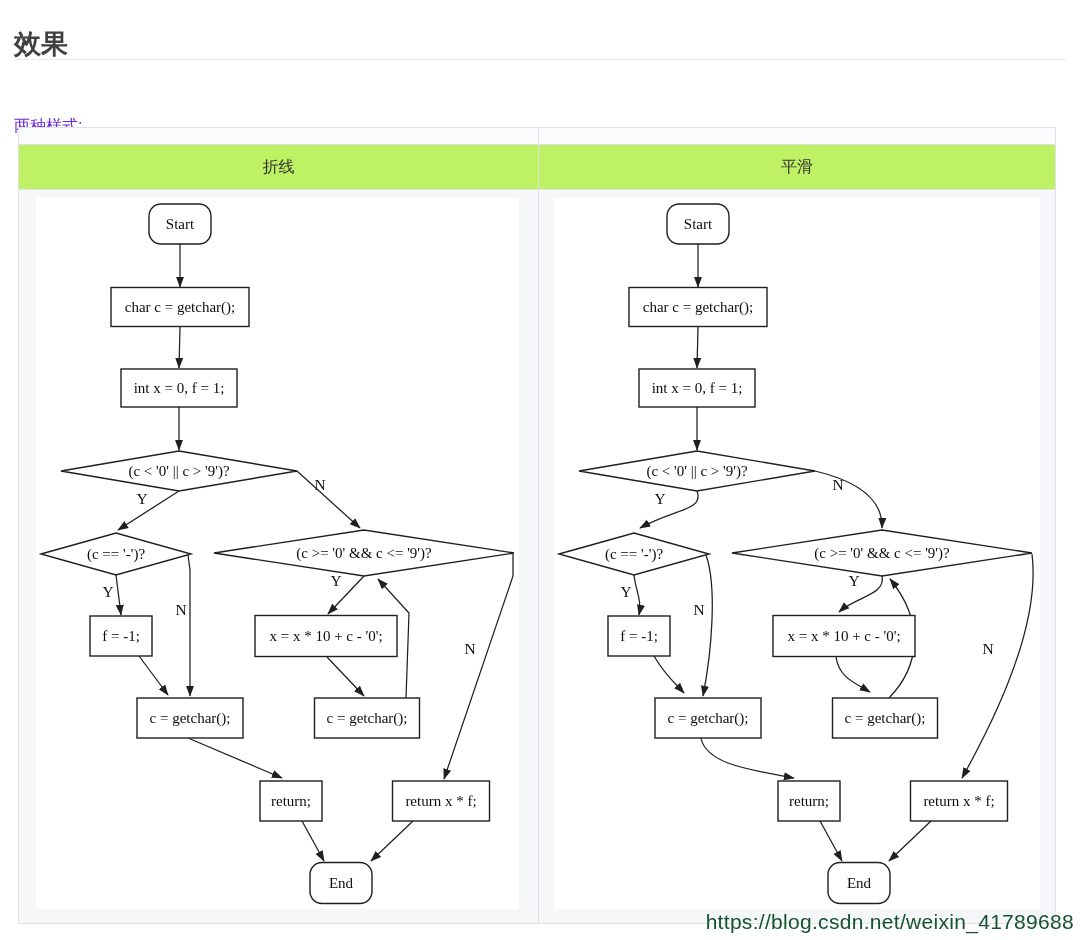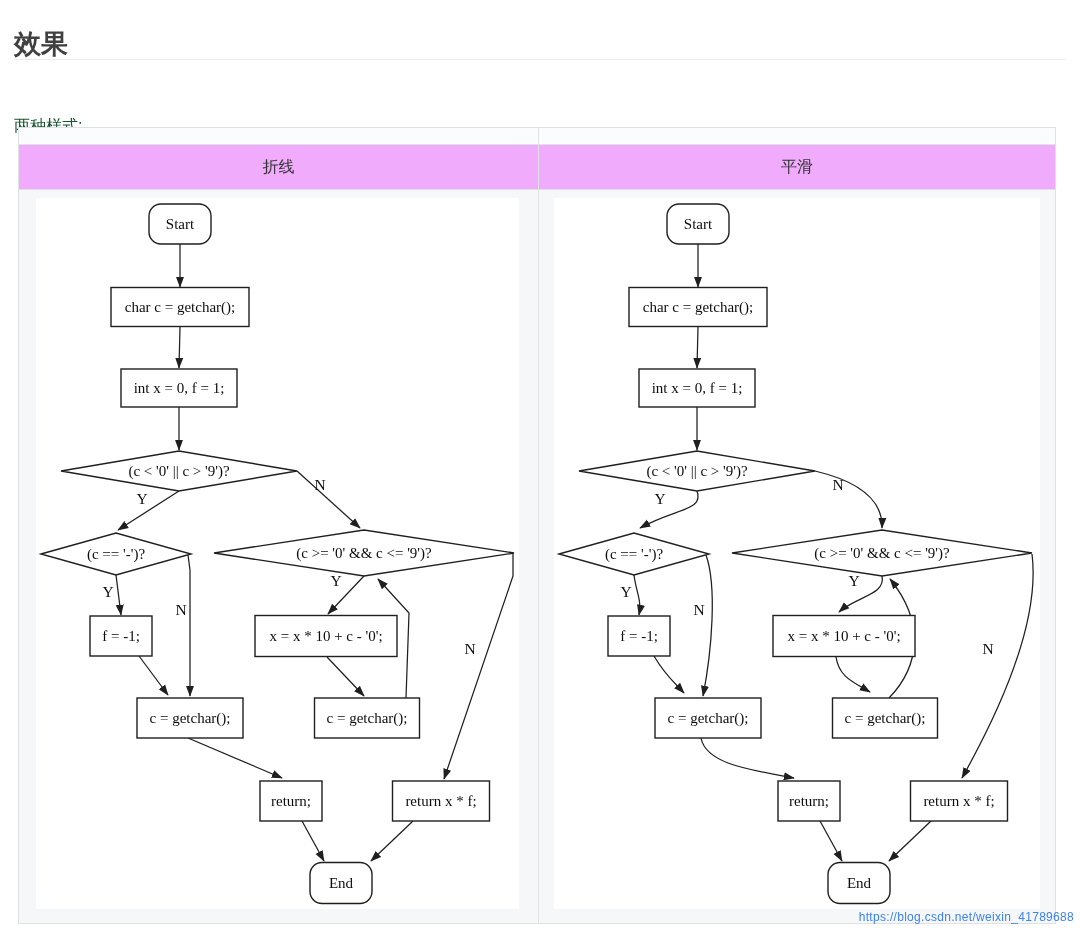--- a/index.html
+++ b/index.html
@@ -1,32 +1,32 @@
 <!DOCTYPE html>
 <html><head>
 <meta charset="utf-8">
 <style>
   html,body{margin:0;padding:0;background:#fff;}
   body{width:1080px;height:940px;position:relative;overflow:hidden;
        font-family:"Liberation Sans","DejaVu Sans",sans-serif;color:#222;}
   .page-title{position:absolute;left:14px;top:8px;font-size:27px;font-weight:700;color:#404040;}
   .rule{position:absolute;left:14px;top:59px;width:1052px;height:0;border-top:1px solid #ececec;}
-  .subtitle{position:absolute;left:14px;top:82px;font-size:16px;color:#14532d;margin-top:34px;}
+  .subtitle{position:absolute;left:14px;top:82px;font-size:16px;color:#6d28d9;margin-top:34px;}
   table.styles{position:absolute;left:18px;top:127px;width:1038px;
                border-collapse:collapse;table-layout:fixed;}
   table.styles td,table.styles th{border:1px solid #dfe2e5;padding:0;}
   tr.r1 td{height:16px;background:#fbfcfd;}
-  tr.r2 th{height:44px;background:#f0abfc;font-weight:400;font-size:16px;color:#333;
+  tr.r2 th{height:44px;background:#bef264;font-weight:400;font-size:16px;color:#333;
            text-align:center;vertical-align:middle;}
   tr.r3 td{height:733px;background:#f6f7f9;vertical-align:top;}
   .canvas{background:#fff;width:483px;height:711px;margin:8px 0 0 17px;}
   .canvas.right{width:486px;margin:8px 0 0 15px;}
   .canvas svg{display:block;}
   .canvas svg text{font-family:"Liberation Serif","DejaVu Serif",serif;}
-  .watermark{position:absolute;top:910px;right:6px;font-size:12px;color:#3b82f6;
+  .watermark{position:absolute;top:910px;right:6px;font-size:21px;color:#14532d;
              letter-spacing:.3px;font-family:"Liberation Sans","DejaVu Sans",sans-serif;}
 </style>
 </head>
 <body>
 
 <h1 class="page-title">效果</h1>
 <div class="rule"></div>
 <p class="subtitle">两种样式:</p>
 
 <table class="styles">

